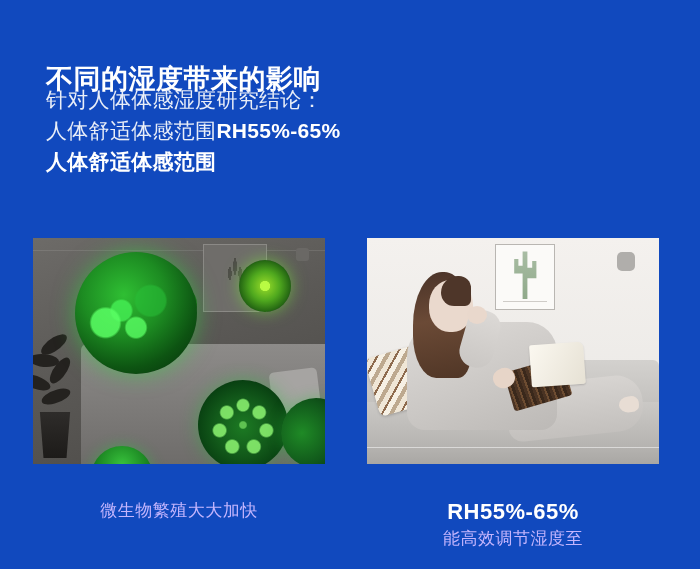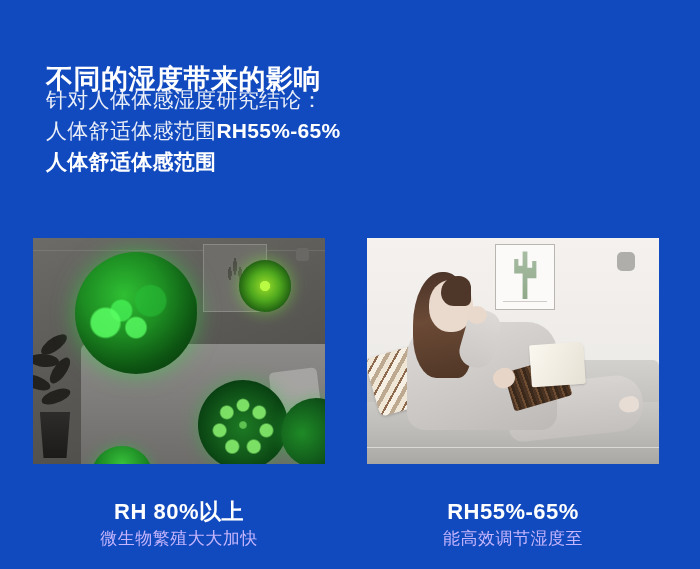--- a/index.html
+++ b/index.html
@@ -375,21 +375,20 @@
       <div class="r-hand-face"></div>
       <div class="r-book">
         <div class="r-book-cover"></div>
         <div class="r-book-page"></div>
       </div>
       <div class="r-hand-book"></div>
     </div>
   </div>
 
   <div class="caption" id="caption-left">
-    <span class="cap-title">RH 80%以上</span>
     <span class="cap-sub">微生物繁殖大大加快</span>
   </div>
 
   <div class="caption" id="caption-right">
     <span class="cap-title">RH55%-65%</span>
     <span class="cap-sub">能高效调节湿度至</span>
   </div>
 
 </div>
 

